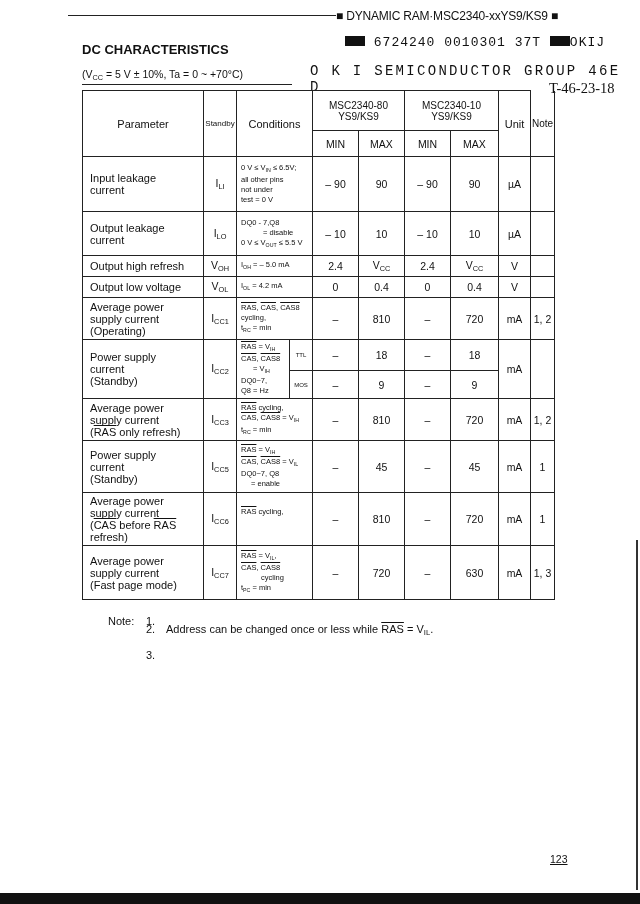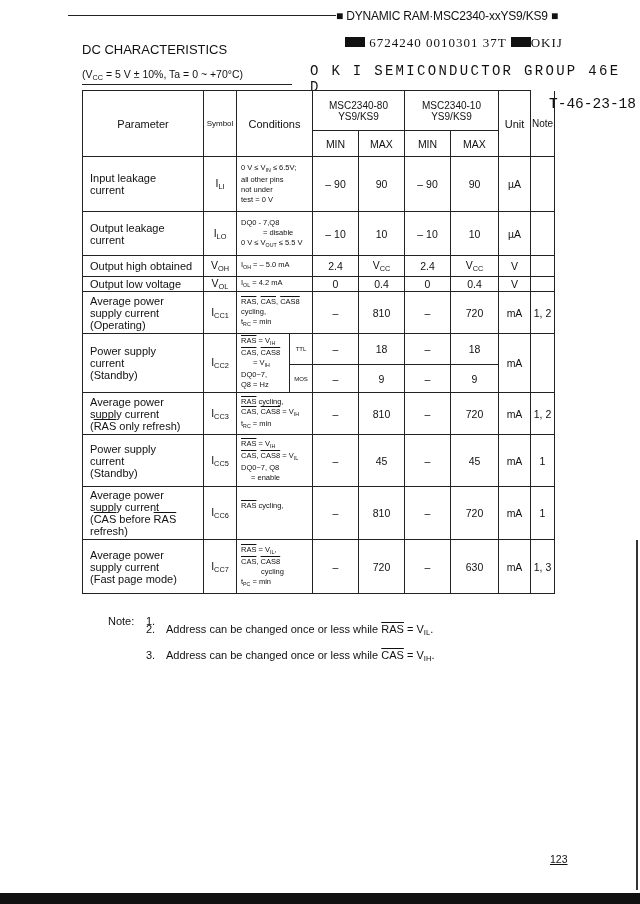--- a/index.html
+++ b/index.html
@@ -1,27 +1,27 @@
 <!DOCTYPE html>
 <html><head>
 <meta charset="utf-8">
 <style>
   html, body { margin:0; padding:0; }
   body { width:640px; height:904px; background:#fff; position:relative; overflow:hidden;
          font-family:"Liberation Sans", sans-serif; color:#111; }
   .abs { position:absolute; }
   .rule-top { left:68px; top:15px; width:268px; height:1px; background:#222; }
   .hdr-title { left:336px; top:9px; font-size:12px; font-weight:normal; letter-spacing:-0.2px; }
-  .hdr-code { left:345px; top:35px; font-family:Liberation Serif, serif; font-size:13px; letter-spacing:1px; }
+  .hdr-code { left:345px; top:35px; font-family:Liberation Mono, monospace; font-size:13px; letter-spacing:1px; }
   .hdr-group { left:310px; top:63px; font-family:Liberation Mono, monospace; font-size:14px; letter-spacing:2.3px; }
   .blk { display:inline-block; width:20px; height:10px; background:#111; vertical-align:0px; }
-  .sec-title { left:82px; top:42px; font-size:13px; font-weight:normal; }
+  .sec-title { left:82px; top:42px; font-size:13px; font-weight:bold; }
   .cond { left:82px; top:68px; font-size:10.5px; }
   .rule2 { left:82px; top:84px; width:210px; height:1px; background:#222; }
-  .tnum { left:549px; top:96px; font-family:Liberation Mono, monospace; font-size:14.5px; }
+  .tnum { left:549px; top:80px; font-family:Liberation Serif, serif; font-size:14.5px; }
   sub { font-size:70%; vertical-align:-2px; }
   .ov { text-decoration:overline; }
 
   table.dc { position:absolute; left:82px; top:90px; border-collapse:collapse; font-size:10.5px; }
   table.dc td { border:1px solid #222; text-align:center; vertical-align:middle; padding:0; }
   table.dc td.p { text-align:left; padding-left:7px; font-size:11px; line-height:12px; }
   table.dc td.c { text-align:left; padding-left:4px; font-size:7.5px; line-height:10px; }
   table.dc td.sm { font-size:6px; }
   .notes { left:84px; top:614px; font-size:11px; line-height:14px; }
   .notes .row { position:relative; margin-bottom:8px;margin-left:24px; }
@@ -57,21 +57,21 @@
     <col style="width:46px">
       <col style="width:46px">
       <col style="width:46px">
       <col style="width:48px">
     <col style="width:32px">
       <col style="width:24px">
   </colgroup>
   <tbody>
       <tr style="height:40px">
     <td rowspan="2" style="font-size:11px">Parameter</td>
-    <td rowspan="2" style="font-size:8px">Symbol</td>
+    <td rowspan="2" style="font-size:8px">Standby</td>
     <td rowspan="2" colspan="2" style="font-size:11px">Conditions</td>
     <td colspan="2" style="font-size:10px">MSC2340-80<br>YS9/KS9</td>
     <td colspan="2" style="font-size:10px">MSC2340-10<br>YS9/KS9</td>
     <td rowspan="2" style="font-size:11px">Unit</td>
     <td rowspan="2" style="font-size:10px;border-top:none">Note</td>
   </tr>
   <tr style="height:26px">
     <td>MIN</td>
     <td>MAX</td>
     <td>MIN</td>
@@ -96,32 +96,32 @@
     <td colspan="2" class="c">DQ0 - 7,Q8<br><span style="padding-left:22px">= disable</span><br>0 V ≤ V<sub>OUT</sub> ≤ 5.5 V</td>
     <td>– 10</td>
     <td>10</td>
     <td>– 10</td>
     <td>10</td>
     <td>µA</td>
     <td></td>
   </tr>
 
   <tr style="height:21px">
-    <td class="p">Output high obtained</td>
+    <td class="p">Output high refresh</td>
     <td>V<sub>OH</sub></td>
     <td colspan="2" class="c">I<sub>OH</sub> = – 5.0 mA</td>
     <td>2.4</td>
     <td>V<sub>CC</sub></td>
     <td>2.4</td>
     <td>V<sub>CC</sub></td>
     <td>V</td>
     <td></td>
   </tr>
 
-  <tr style="height:15px">
+  <tr style="height:21px">
     <td class="p">Output low voltage</td>
     <td>V<sub>OL</sub></td>
     <td colspan="2" class="c">I<sub>OL</sub> = 4.2 mA</td>
     <td>0</td>
     <td>0.4</td>
     <td>0</td>
     <td>0.4</td>
     <td>V</td>
     <td></td>
   </tr>
@@ -213,19 +213,18 @@
   <div class="row">
     <span class="lbl">Note:</span>
     <span class="num">1.</span>
   </div>
   <div class="row">
     <span class="num">2.</span>
     <div class="txt">Address can be changed once or less while <span class="ov">RAS</span> = V<sub>IL</sub>.</div>
   </div>
   <div class="row">
     <span class="num">3.</span>
-    <div class="txt">Address can be changed once or less while <span class="ov">CAS</span> = V<sub>IH</sub>.</div>
   </div>
 </div>
 
 <div class="abs pgnum">123</div>
 <div class="abs edge"></div>
 <div class="abs bottom-bar"></div>
 
 </body></html>

